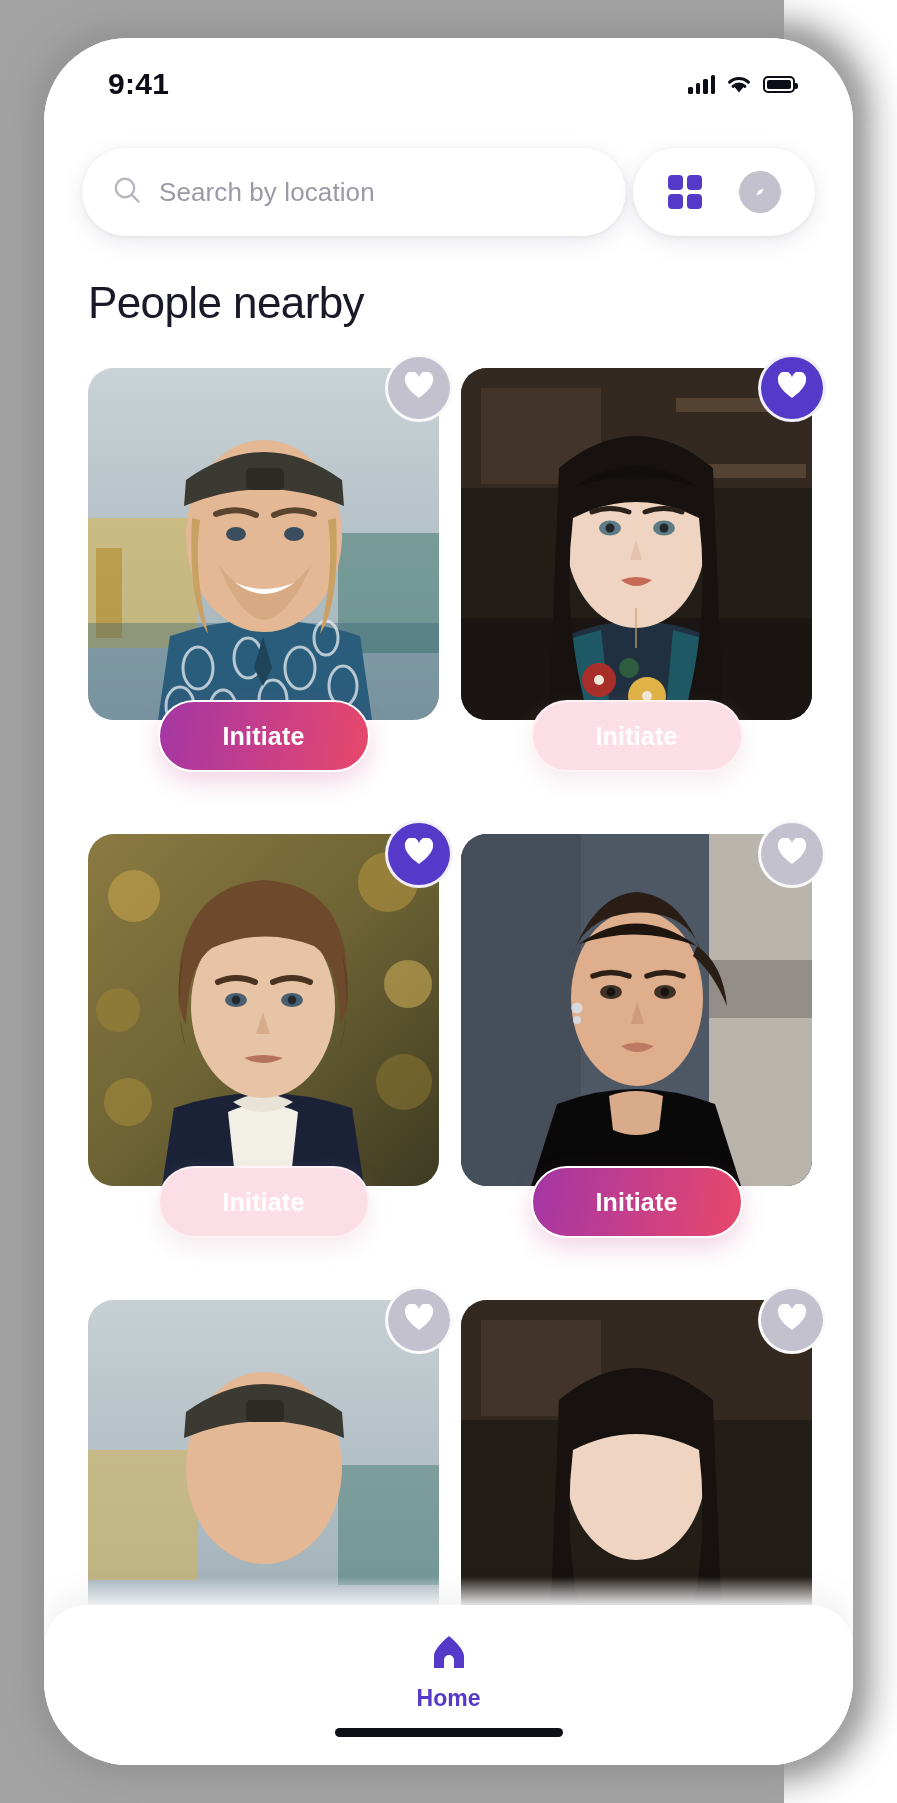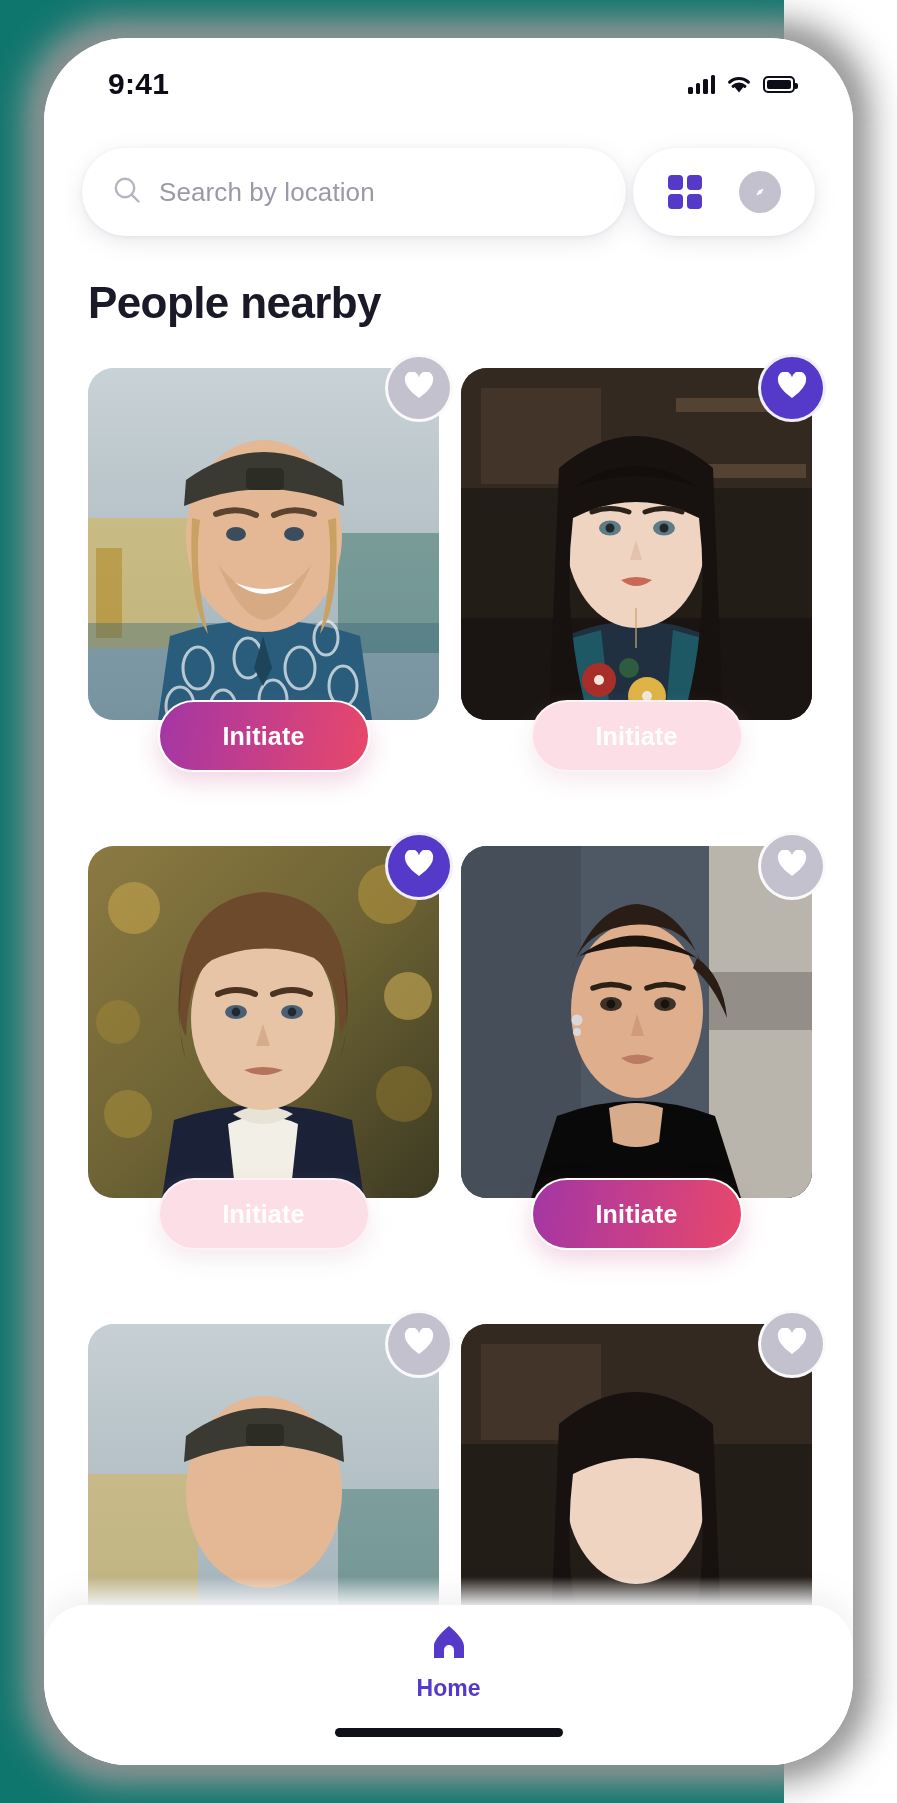--- a/index.html
+++ b/index.html
@@ -9,21 +9,21 @@
     height: 1803px;
     background: #ffffff;
     font-family: "Liberation Sans", sans-serif;
     overflow: hidden;
   }
 
   #stage {
     position: relative;
     width: 784px;
     height: 1803px;
-    background: #0f766e;
+    background: #a3a3a3;
   }
 
   
   .device-shadow {
     position: absolute;
     left: 22px;  top: 16px;
     width: 853px; height: 1770px;
     border-radius: 96px;
     background: #9b9b9b;
     filter: blur(16px);
@@ -158,33 +158,33 @@
     display: flex;
     align-items: center;
     justify-content: center;
   }
 
   
   .page-title {
     position: absolute;
     left: 44px; top: 240px;
     font-size: 44px;
-    font-weight: bold;
+    font-weight: normal;
     color: #191927;
     letter-spacing: -.6px;
   }
 
   
   .grid {
     position: absolute;
     left: 44px; top: 330px;
     width: 724px;
     display: flex;
     flex-wrap: wrap;
-    gap: 22px 22px;
+    gap: 10px 22px;
   }
   .card {
     position: relative;
     width: 351px;
     height: 404px;
     margin-bottom: 52px;
   }
   .photo {
     position: absolute;
     left: 0; top: 0;
@@ -244,21 +244,21 @@
     left: 0; bottom: 0;
     width: 809px; height: 160px;
     background: #ffffff;
     border-radius: 42px 42px 84px 84px;
     box-shadow: 0 -10px 30px rgba(120,120,140,.10);
     display: flex;
     z-index: 10;
   }
   .tab {
     flex: 1;
-    padding-top: 14px;
+    padding-top: 24px;
     display: flex;
     flex-direction: column;
     align-items: center;
     gap: 10px;
   }
   .tab-ico { position: relative; height: 46px; display: flex; align-items: center; }
   .tab-label { font-size: 23px; color: #b6b4c1; }
   .tab.active .tab-label { color: #5539c9; font-weight: bold; }
   .badge {
     position: absolute;

